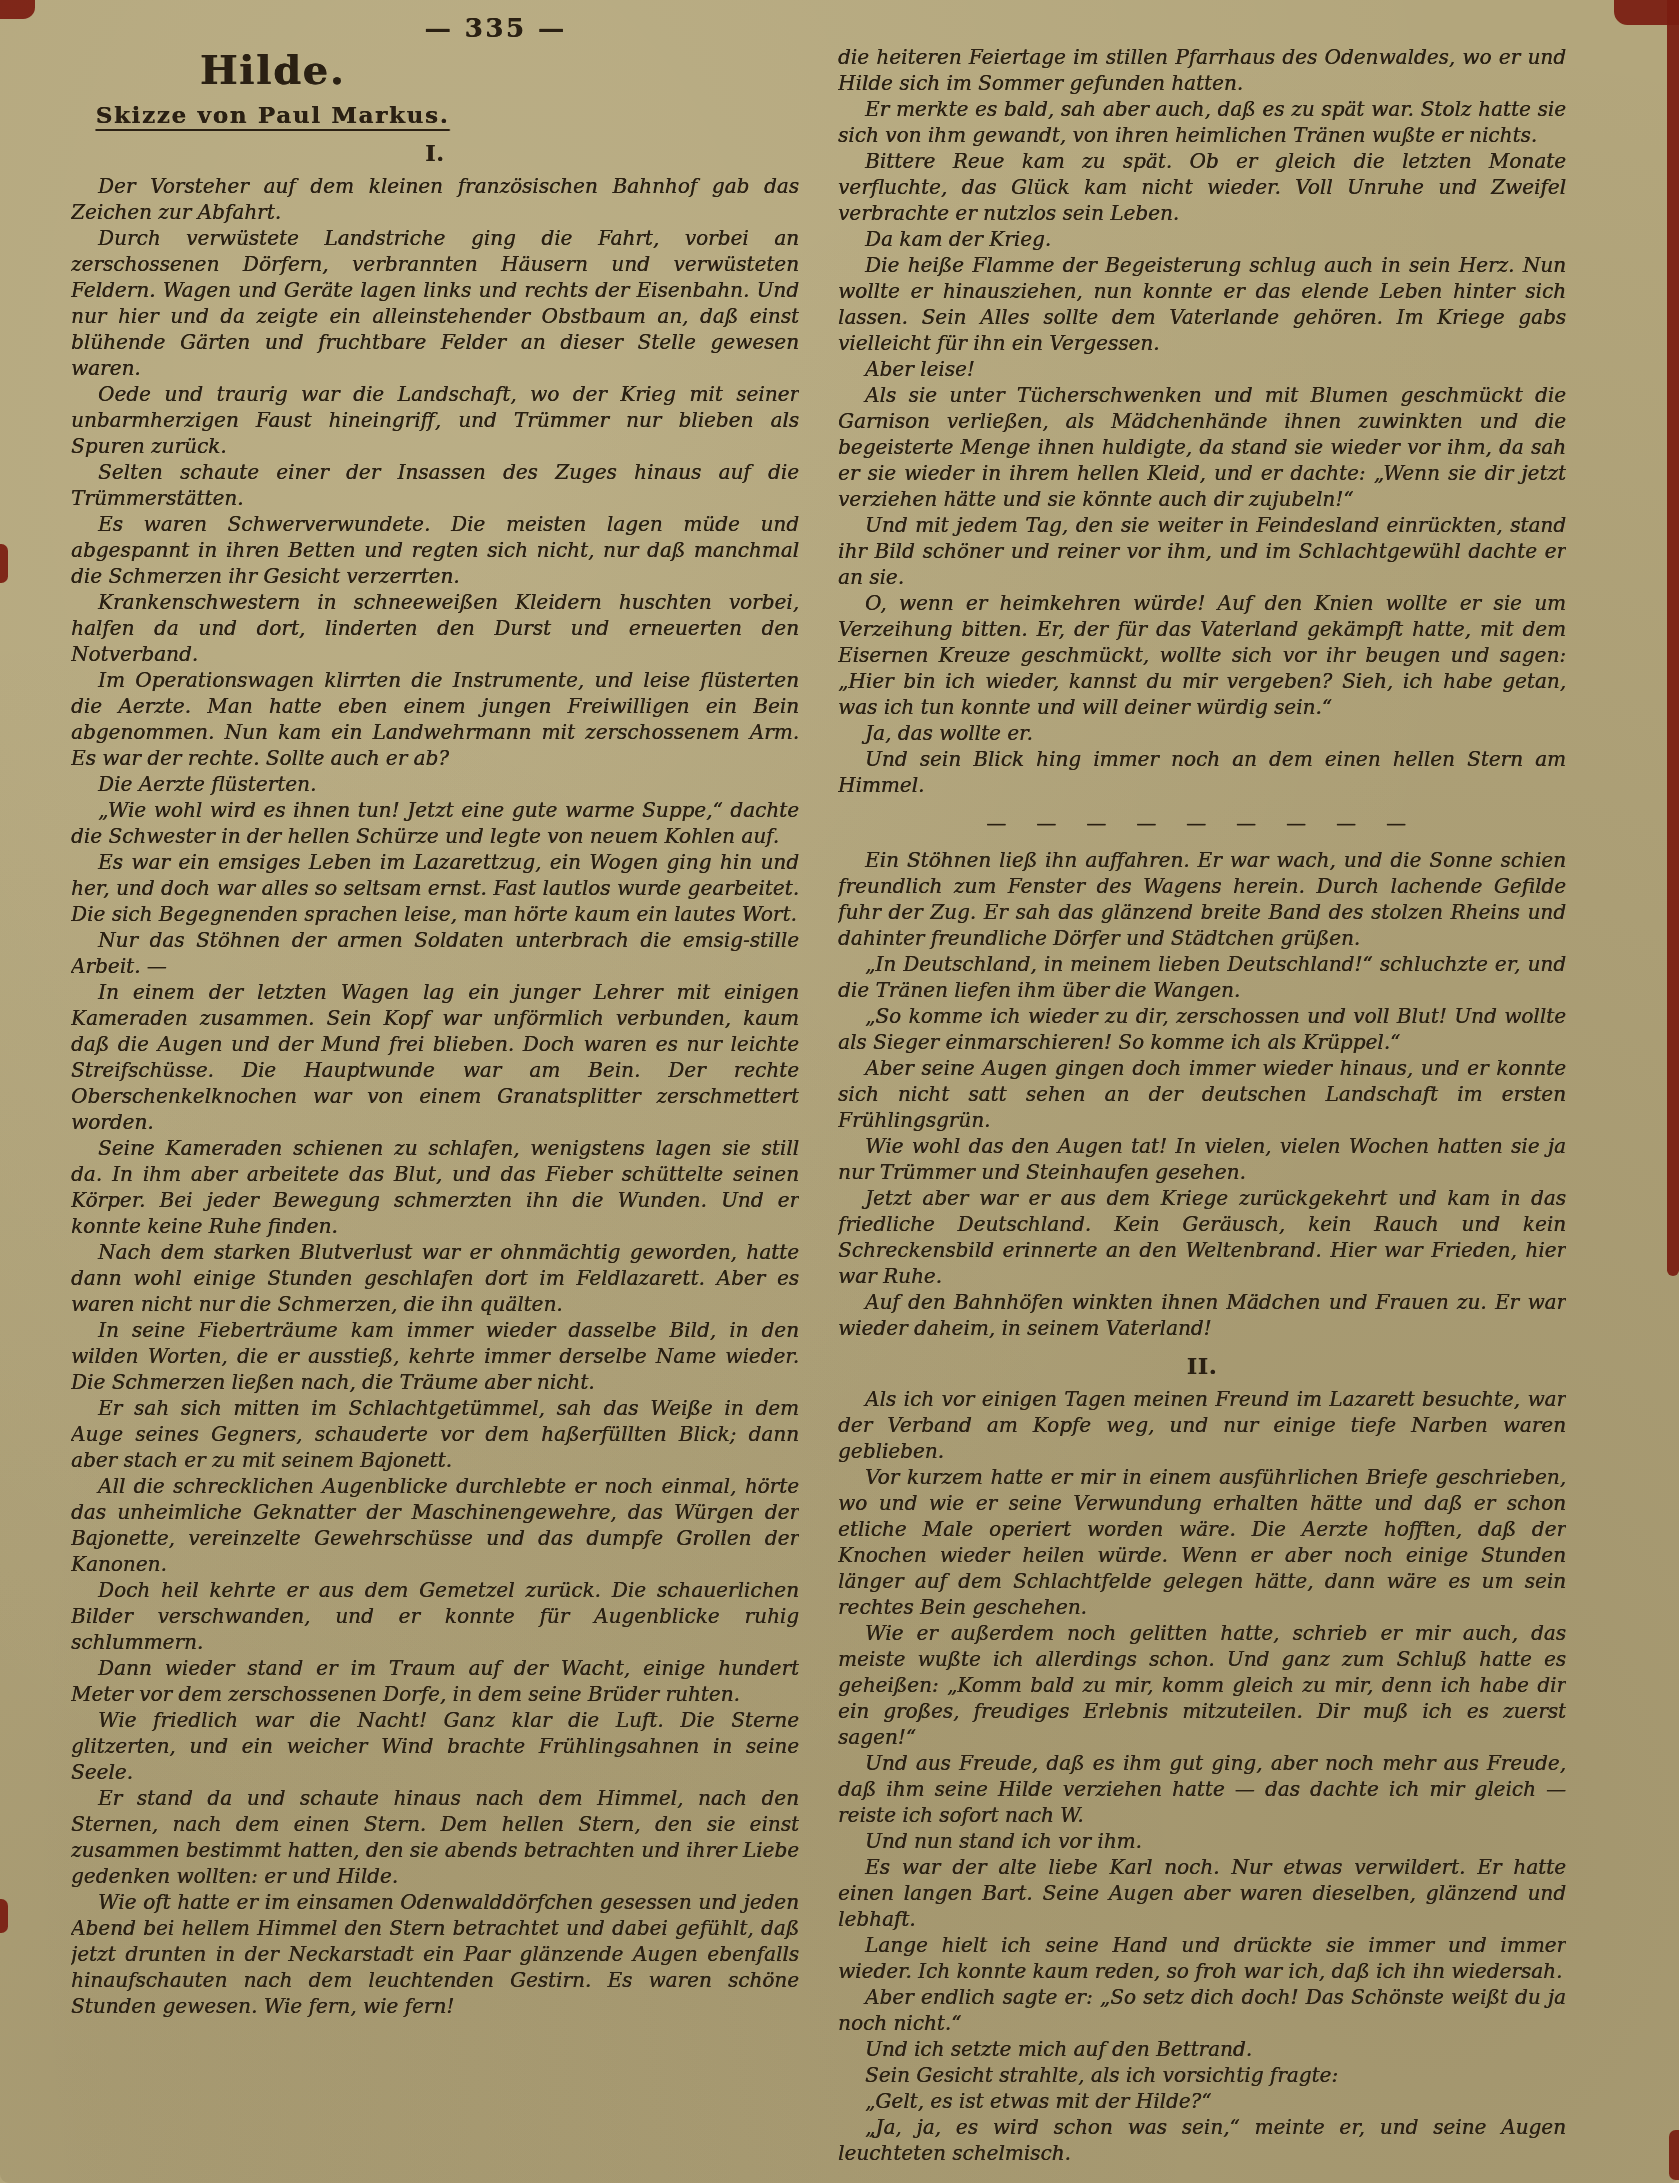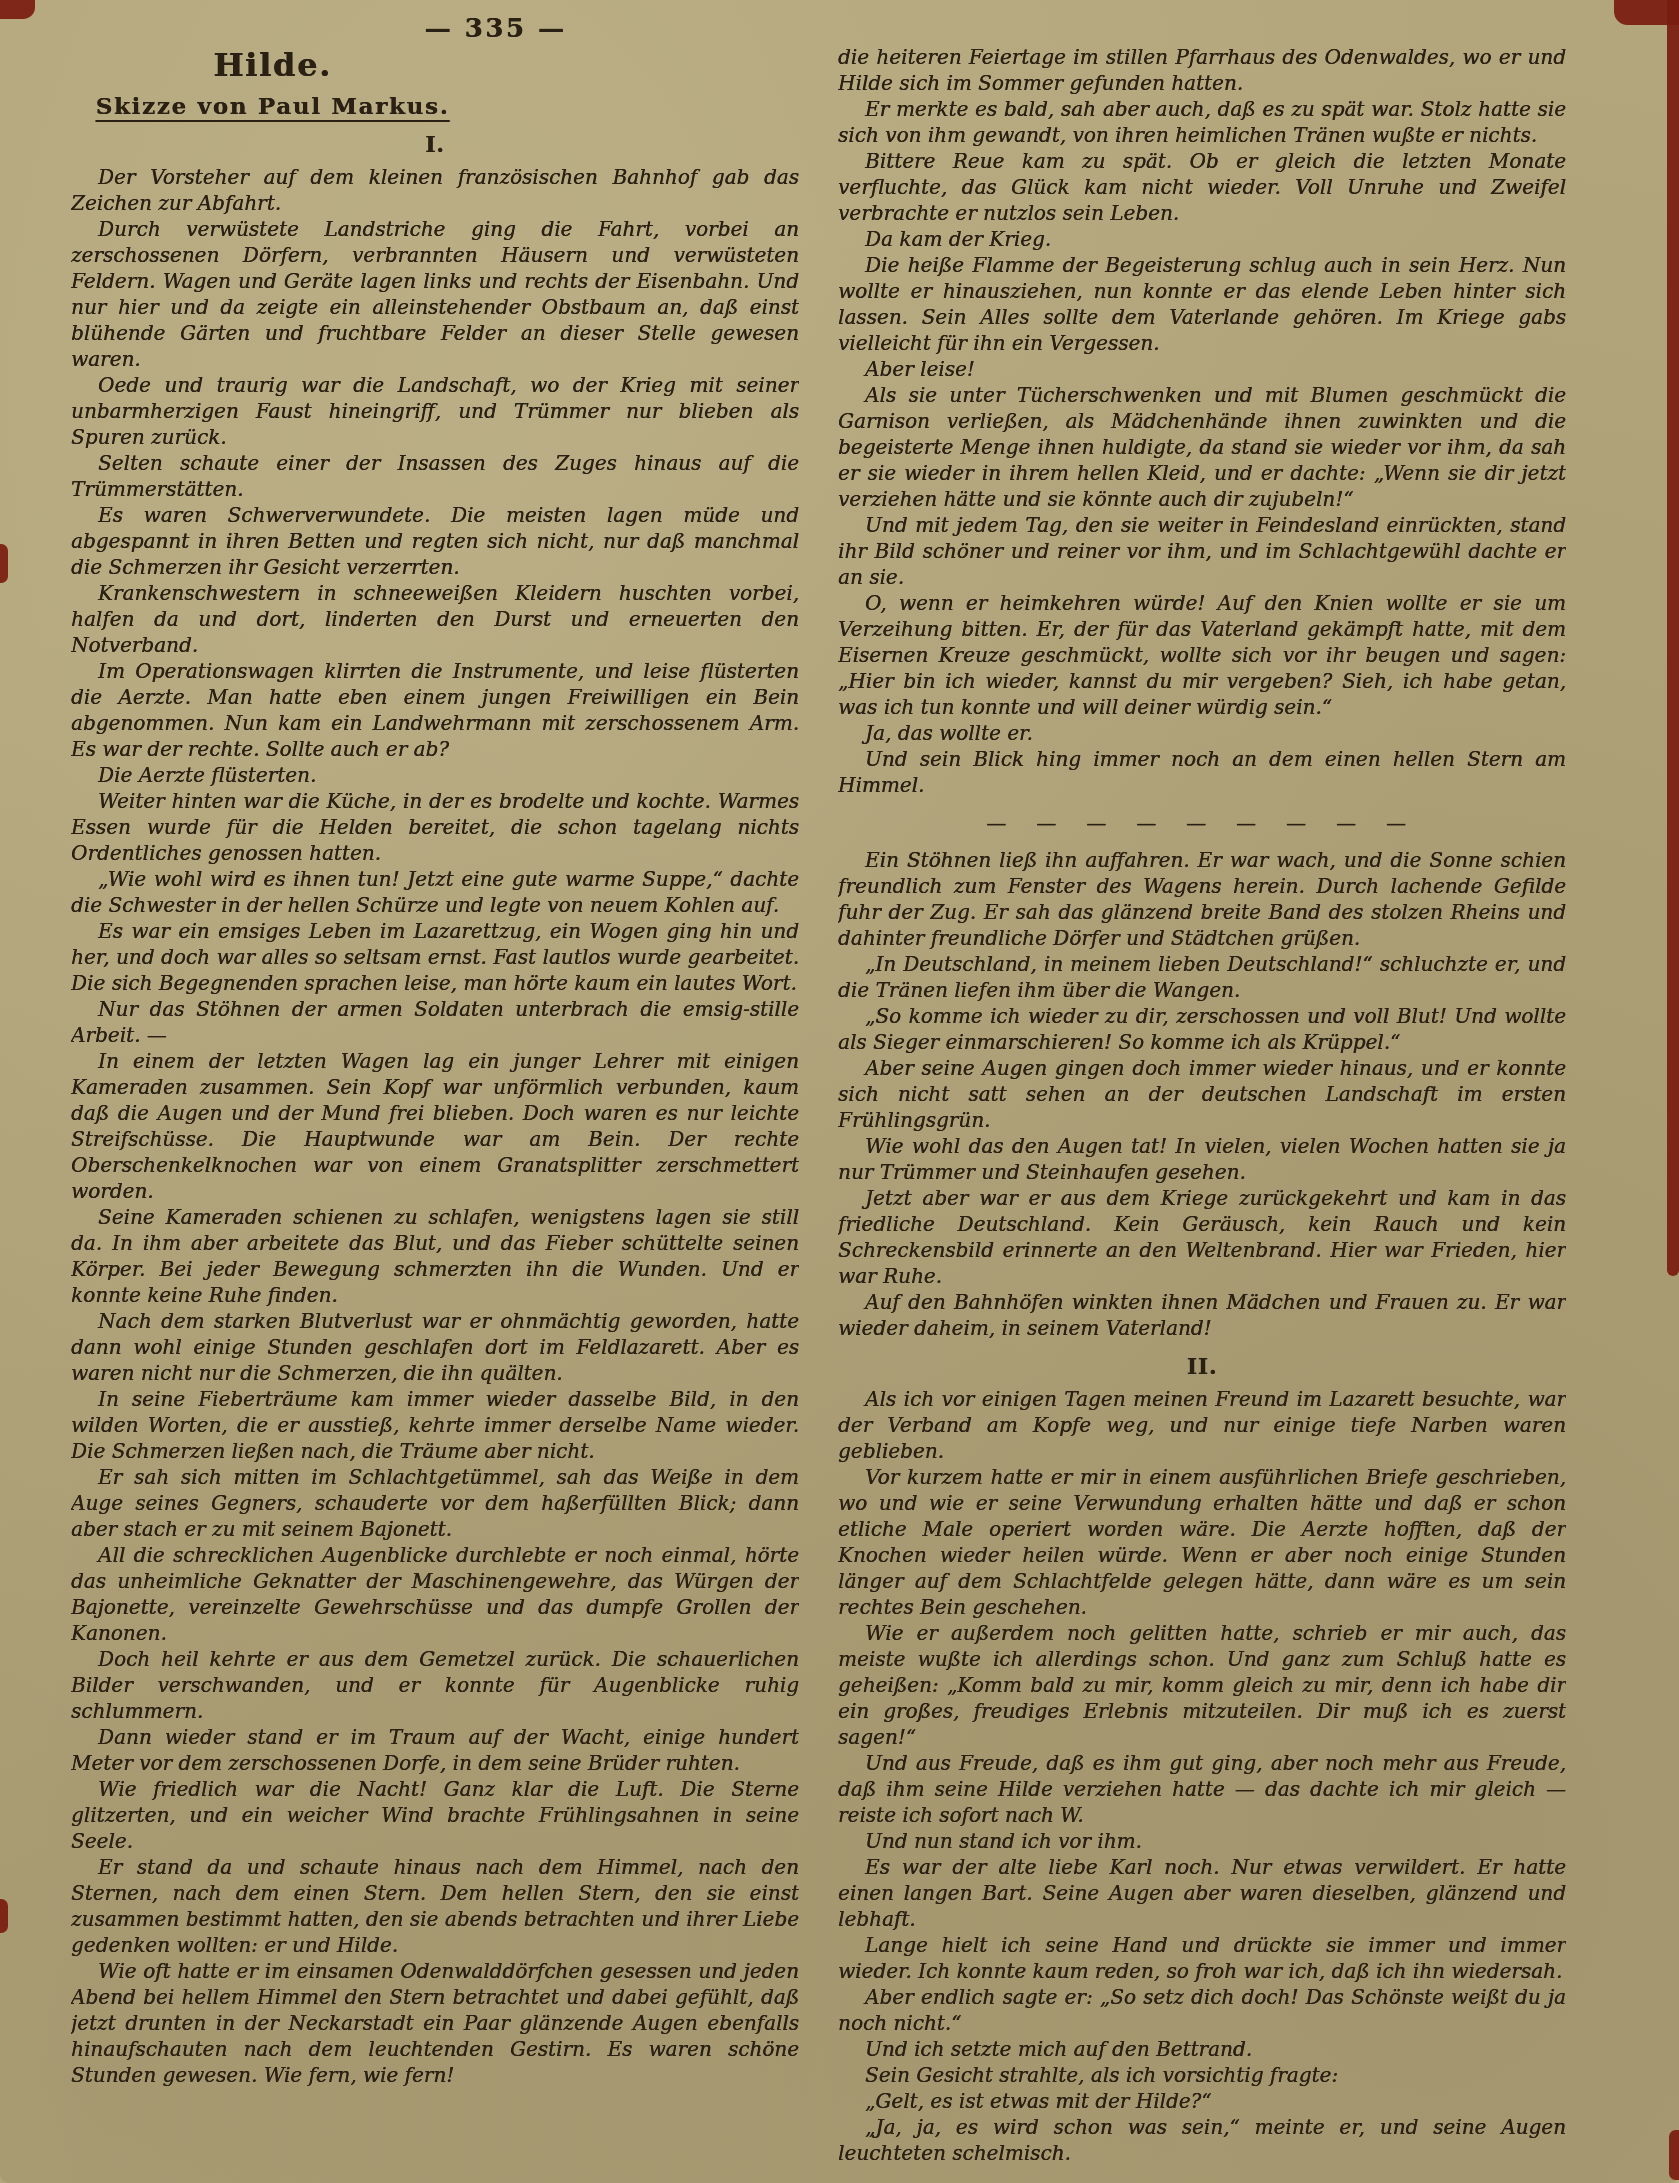--- a/index.html
+++ b/index.html
@@ -43,21 +43,21 @@
   }
 
   .columns {
     position: absolute; top: 44px; left: 71px; right: 113px; bottom: 5px;
     display: flex; gap: 39px;
   }
   .col { flex: 1 1 0; overflow: hidden; }
 
   .article-header { width: 403px; text-align: center; margin: 1.7px 0 6.7px 0; }
   .title {
-    font-size: 32px; font-weight: bold; letter-spacing: 1.7px;
+    font-size: 40px; font-weight: bold; letter-spacing: 1.7px;
     text-shadow: 0.5px 0 0 currentColor;
   }
   .subtitle {
     font-size: 23px; font-weight: bold; letter-spacing: 1.7px; margin-top: 8.4px;
     text-decoration: underline; text-underline-offset: 5.9px;
     text-shadow: 0.3px 0 0 currentColor;
   }
 
   .section-heading {
     text-align: center; font-weight: bold; font-size: 22px;
@@ -106,21 +106,20 @@
       <div class="col-body" id="col-left-body">
           <div class="section-heading">I.</div>
           <p class="para">Der Vorsteher auf dem kleinen französischen Bahnhof gab das Zeichen zur Abfahrt.</p>
           <p class="para">Durch verwüstete Landstriche ging die Fahrt, vorbei an zerschossenen Dörfern, verbrannten Häusern und verwüsteten Feldern. Wagen und Geräte lagen links und rechts der Eisenbahn. Und nur hier und da zeigte ein alleinstehender Obstbaum an, daß einst blühende Gärten und fruchtbare Felder an dieser Stelle gewesen waren.</p>
           <p class="para">Oede und traurig war die Landschaft, wo der Krieg mit seiner unbarmherzigen Faust hineingriff, und Trümmer nur blieben als Spuren zurück.</p>
           <p class="para">Selten schaute einer der Insassen des Zuges hinaus auf die Trümmerstätten.</p>
           <p class="para">Es waren Schwerverwundete. Die meisten lagen müde und abgespannt in ihren Betten und regten sich nicht, nur daß manchmal die Schmerzen ihr Gesicht verzerrten.</p>
           <p class="para">Krankenschwestern in schneeweißen Kleidern huschten vorbei, halfen da und dort, linderten den Durst und erneuerten den Notverband.</p>
           <p class="para">Im Operationswagen klirrten die Instrumente, und leise flüsterten die Aerzte. Man hatte eben einem jungen Freiwilligen ein Bein abgenommen. Nun kam ein Landwehrmann mit zerschossenem Arm. Es war der rechte. Sollte auch er ab?</p>
           <p class="para">Die Aerzte flüsterten.</p>
-          <p class="para">Weiter hinten war die Küche, in der es brodelte und kochte. Warmes Essen wurde für die Helden bereitet, die schon tagelang nichts Ordentliches genossen hatten.</p>
           <p class="para">„Wie wohl wird es ihnen tun! Jetzt eine gute warme Suppe,“ dachte die Schwester in der hellen Schürze und legte von neuem Kohlen auf.</p>
           <p class="para">Es war ein emsiges Leben im Lazarettzug, ein Wogen ging hin und her, und doch war alles so seltsam ernst. Fast lautlos wurde gearbeitet. Die sich Begegnenden sprachen leise, man hörte kaum ein lautes Wort.</p>
           <p class="para">Nur das Stöhnen der armen Soldaten unterbrach die emsig-stille Arbeit. —</p>
           <p class="para">In einem der letzten Wagen lag ein junger Lehrer mit einigen Kameraden zusammen. Sein Kopf war unförmlich verbunden, kaum daß die Augen und der Mund frei blieben. Doch waren es nur leichte Streifschüsse. Die Hauptwunde war am Bein. Der rechte Oberschenkelknochen war von einem Granatsplitter zerschmettert worden.</p>
           <p class="para">Seine Kameraden schienen zu schlafen, wenigstens lagen sie still da. In ihm aber arbeitete das Blut, und das Fieber schüttelte seinen Körper. Bei jeder Bewegung schmerzten ihn die Wunden. Und er konnte keine Ruhe finden.</p>
           <p class="para">Nach dem starken Blutverlust war er ohnmächtig geworden, hatte dann wohl einige Stunden geschlafen dort im Feldlazarett. Aber es waren nicht nur die Schmerzen, die ihn quälten.</p>
           <p class="para">In seine Fieberträume kam immer wieder dasselbe Bild, in den wilden Worten, die er ausstieß, kehrte immer derselbe Name wieder. Die Schmerzen ließen nach, die Träume aber nicht.</p>
           <p class="para">Er sah sich mitten im Schlachtgetümmel, sah das Weiße in dem Auge seines Gegners, schauderte vor dem haßerfüllten Blick; dann aber stach er zu mit seinem Bajonett.</p>
           <p class="para">All die schrecklichen Augenblicke durchlebte er noch einmal, hörte das unheimliche Geknatter der Maschinengewehre, das Würgen der Bajonette, vereinzelte Gewehrschüsse und das dumpfe Grollen der Kanonen.</p>
           <p class="para">Doch heil kehrte er aus dem Gemetzel zurück. Die schauerlichen Bilder verschwanden, und er konnte für Augenblicke ruhig schlummern.</p>

